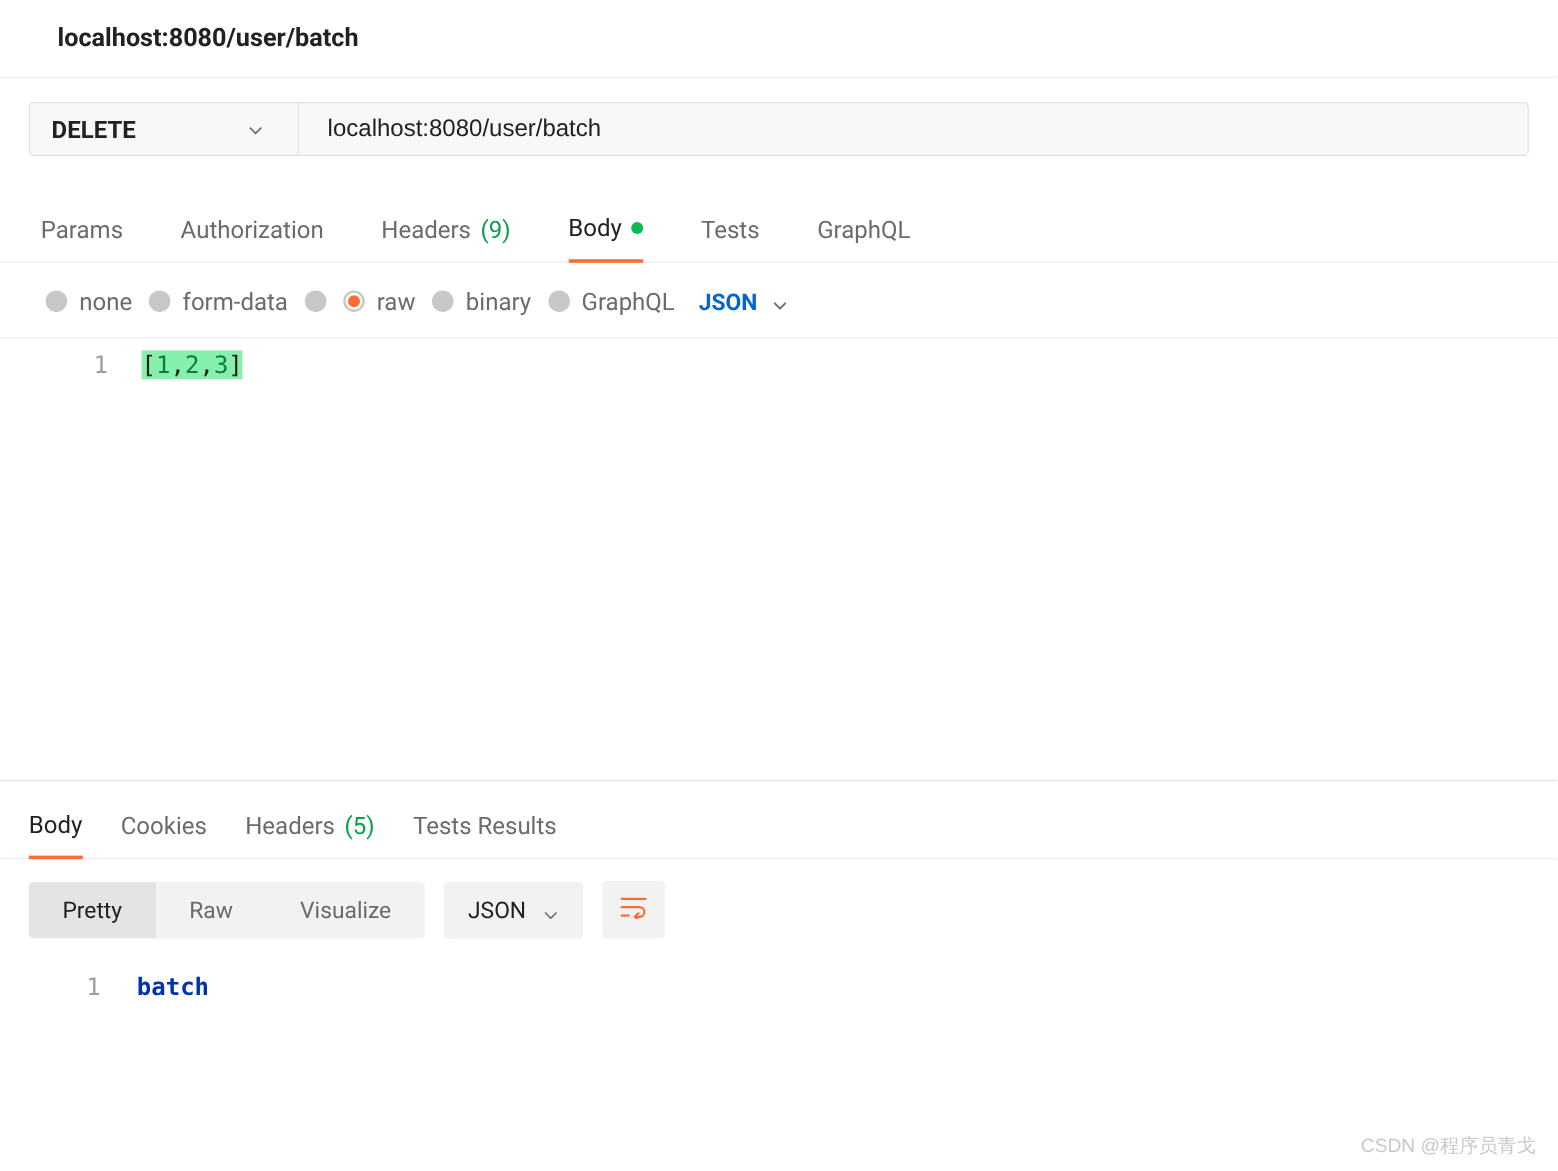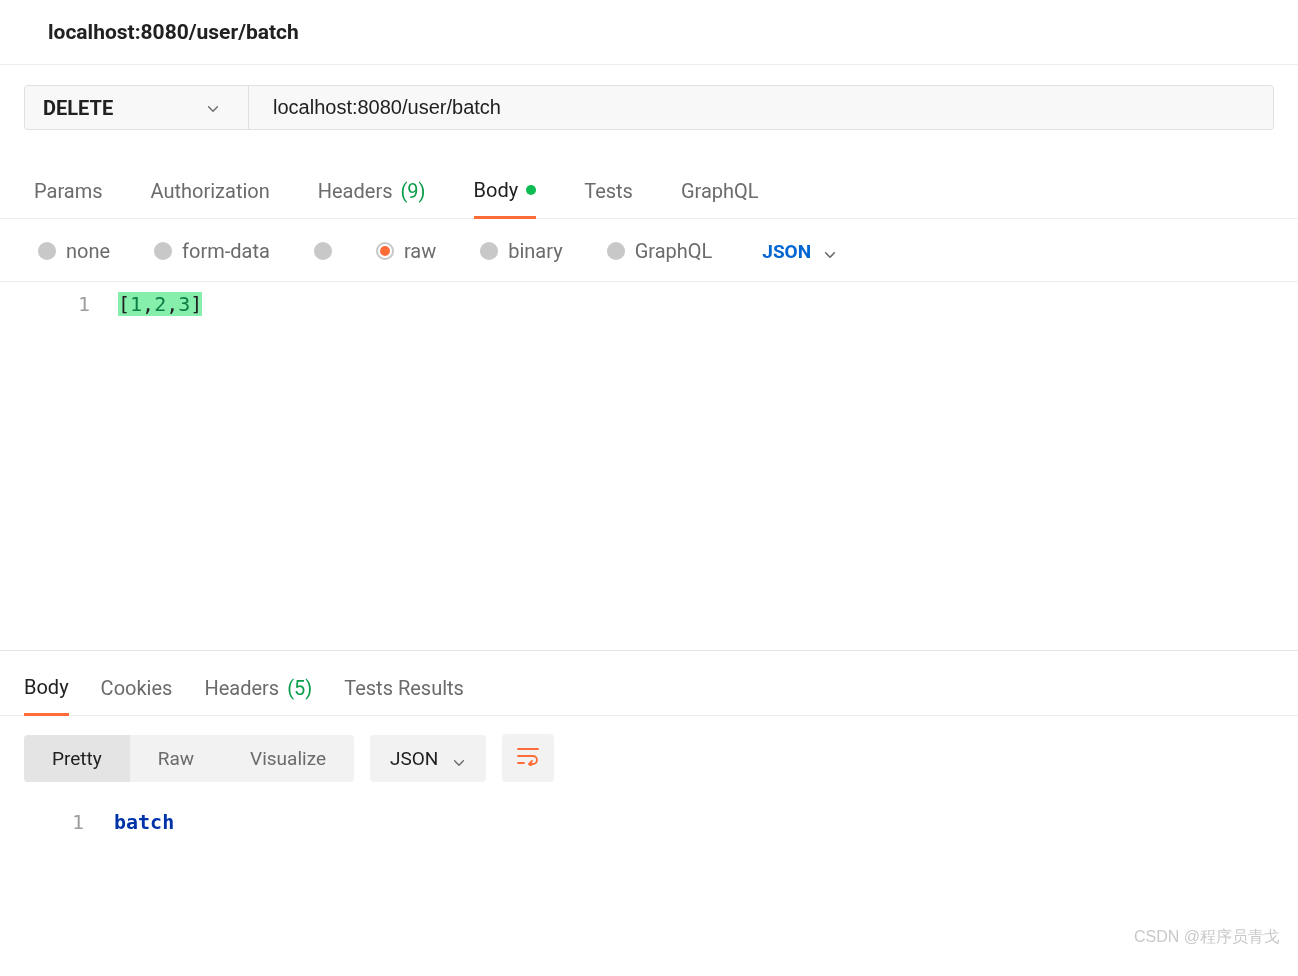--- a/index.html
+++ b/index.html
@@ -81,21 +81,21 @@
   .dot-green {
     width: 10px;
     height: 10px;
     background: #0cbb52;
     border-radius: 50%;
     display: inline-block;
   }
   .body-type-row {
     display: flex;
     align-items: center;
-    gap: 44px;
+    gap: 14px;
     padding: 20px 50px 18px 38px;
     border-bottom: 1px solid #ededed;
   }
   .radio-opt {
     display: flex;
     align-items: center;
     gap: 10px;
     font-size: 20px;
     color: #6b6b6b;
     cursor: pointer;
@@ -228,21 +228,21 @@
     display: flex;
     font-family: "SF Mono", Menlo, Consolas, monospace;
     font-size: 20px;
     padding: 0;
   }
   .resp-editor .gutter { width: 106px; padding-right: 22px; }
   .resp-editor .code { padding-left: 8px; }
   .watermark {
     position: absolute;
     right: 18px;
-    bottom: 28px;
+    bottom: 10px;
     font-size: 16px;
     color: #c9c9c9;
     font-family: sans-serif;
   }
 </style>
 </head>
 <body>
 
 <div class="tab-title">localhost:8080/user/batch</div>
 

